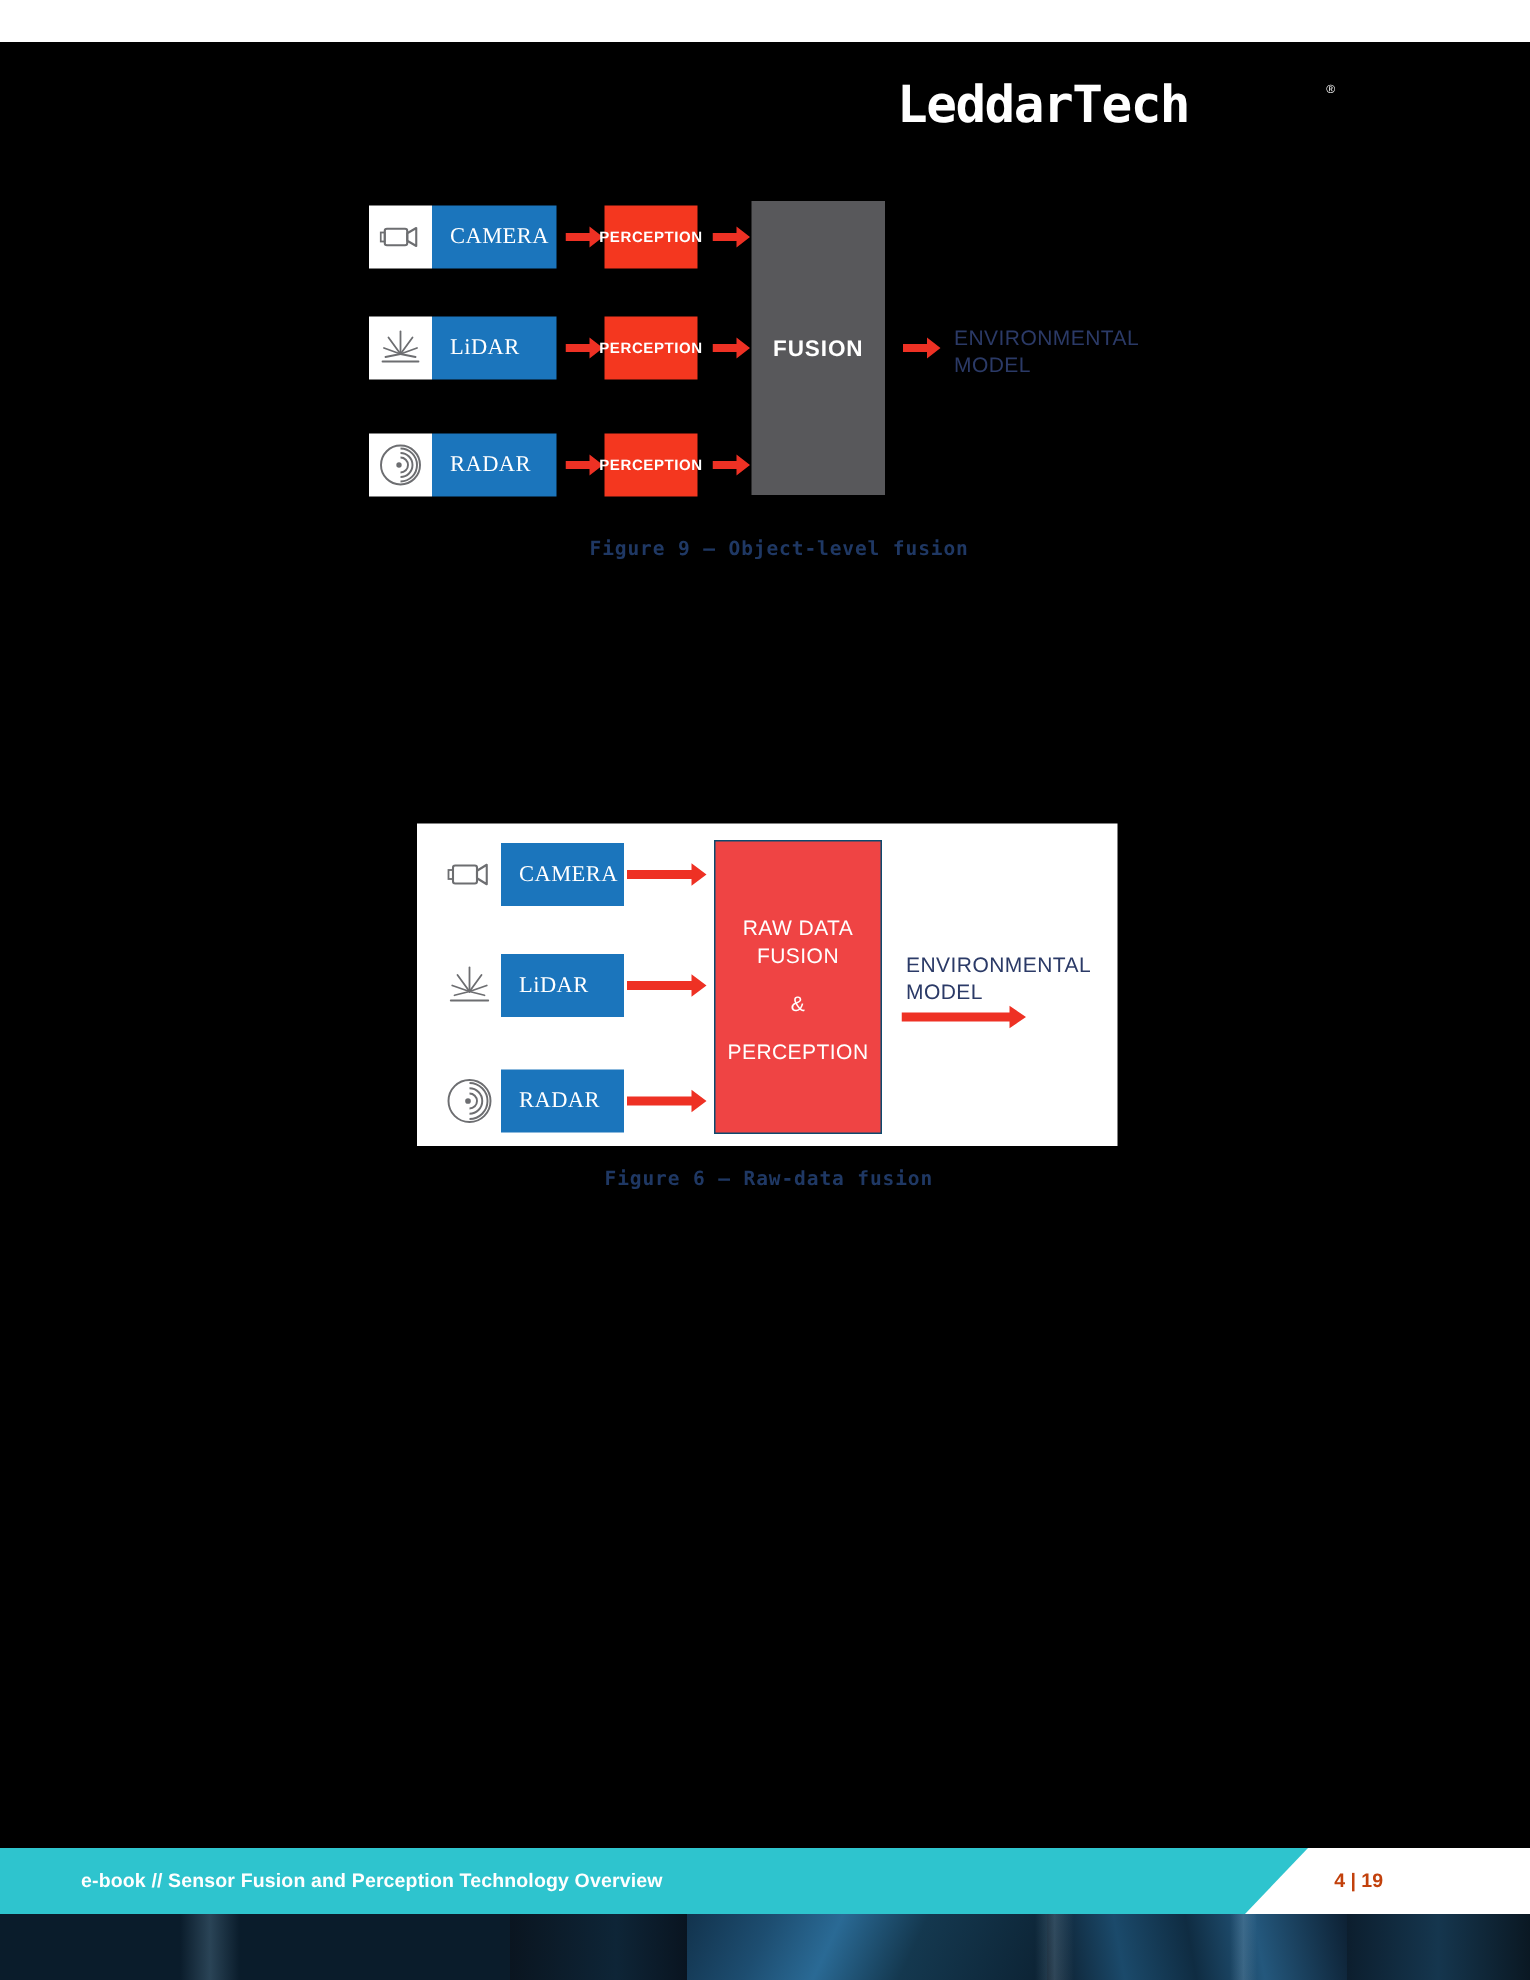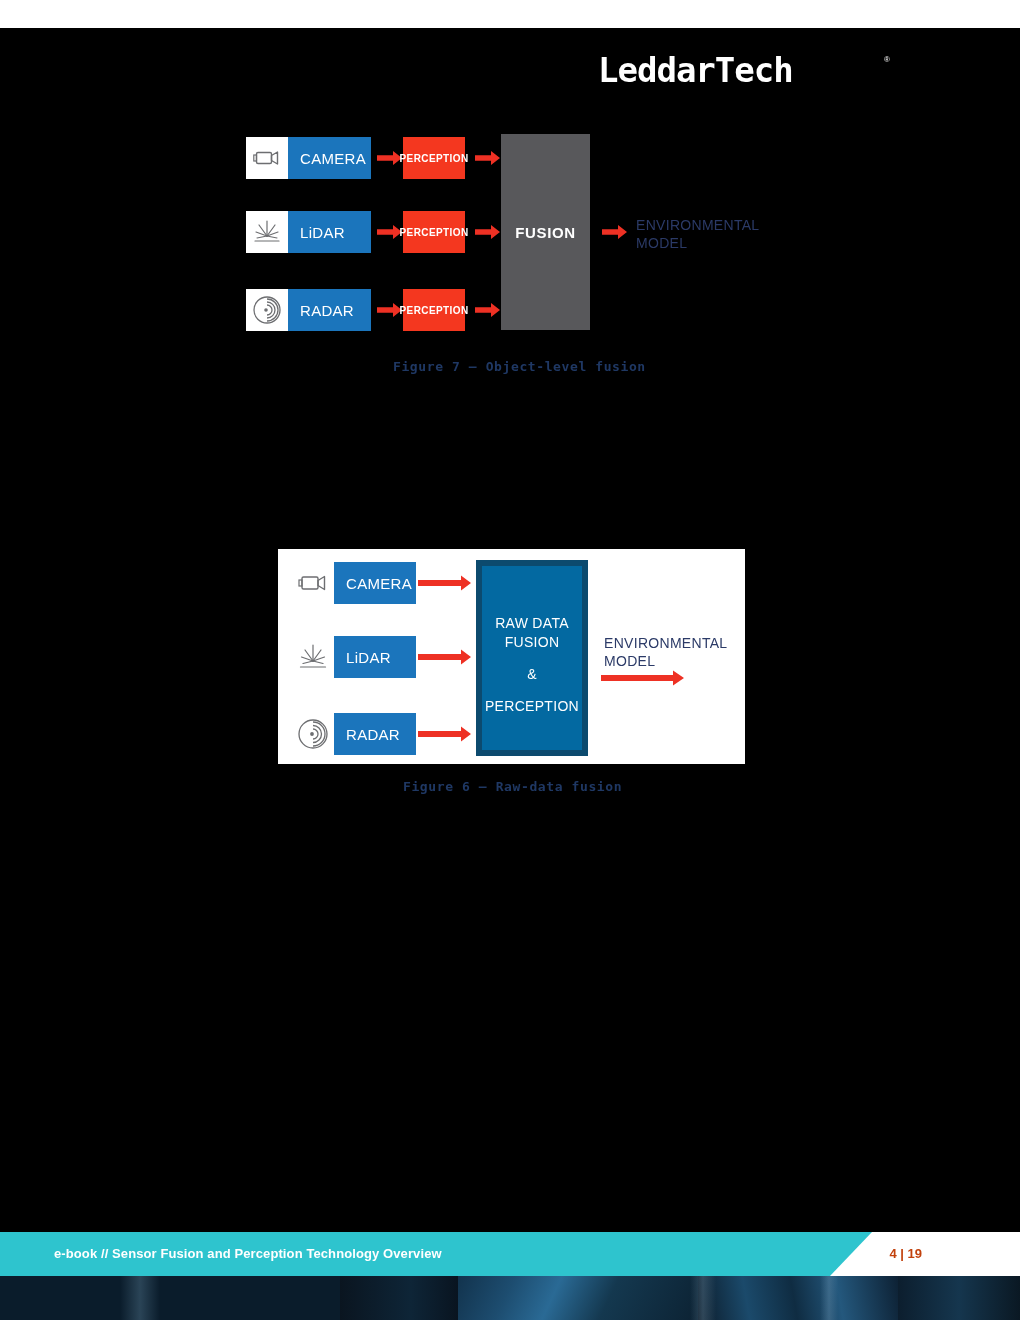--- a/index.html
+++ b/index.html
@@ -43,21 +43,21 @@
     position: absolute;
     right: -2px; top: 3px;
     font-family: "Liberation Sans", sans-serif;
     font-size: 8px;
     color: #ffffff;
   }
 
   
   .fig { position: absolute; }
 
-  .sensor-row { position: absolute; height: 58px; }
+  .sensor-row { position: absolute; height: 58px; font-family: Liberation Serif, serif; }
   .sensor-icon-box {
     position: absolute; left: 0; top: 0;
     width: 42px; height: 42px;
     background: #ffffff;
     display: flex; align-items: center; justify-content: center;
   }
   .sensor-label-box {
     position: absolute; top: 0;
     height: 42px;
     background: #1b75bc;
@@ -110,22 +110,22 @@
   }
 
   
   #fig3-panel {
     position: absolute; left: 278px; top: 549px;
     width: 467px; height: 215px;
     background: #ffffff;
   }
   #fig3-green {
     position: absolute;
-    background: #0369a1;
-    border: 6px solid #0c4a6e;
+    background: #ef4444;
+    border: 1px solid #0c4a6e;
     box-sizing: border-box;
     color: #ffffff;
     text-align: center;
     font-size: 14px;
     line-height: 19px;
     letter-spacing: 0.3px;
   }
   #fig3-green .g-line { display: block; }
   #fig3-green .g-gap { display: block; height: 13px; }
 
@@ -293,21 +293,21 @@
       <svg width="26" height="16" viewBox="0 0 26 16">
           <path d="M0 5.3 H16 V1 L25 8 L16 15 V10.7 H0 Z" fill="#ee3124"></path>
         </svg>
     </div>
 
     <div class="env-model" style="left:636px; top:216px; width:200px;">
       <div>ENVIRONMENTAL</div>
       <div>MODEL</div>
     </div>
 
-    <div class="fig-caption" style="left:393px; top:359px;">Figure 7 – Object-level fusion</div>
+    <div class="fig-caption" style="left:393px; top:359px;">Figure 9 – Object-level fusion</div>
   </div>
 
   <div class="fig" id="fig3" style="left:0; top:0; width:1020px; height:820px;">
 
     <div id="fig3-panel"></div>
 
     <div class="sensor-row" style="left:292px; top:562px; width:124px;">
       <div class="sensor-icon-box">
         <svg width="30" height="20" viewBox="0 0 30 20">
           <rect x="4" y="4" width="16" height="12" rx="1.5" fill="none" stroke="#6d6e71" stroke-width="1.4"></rect>

